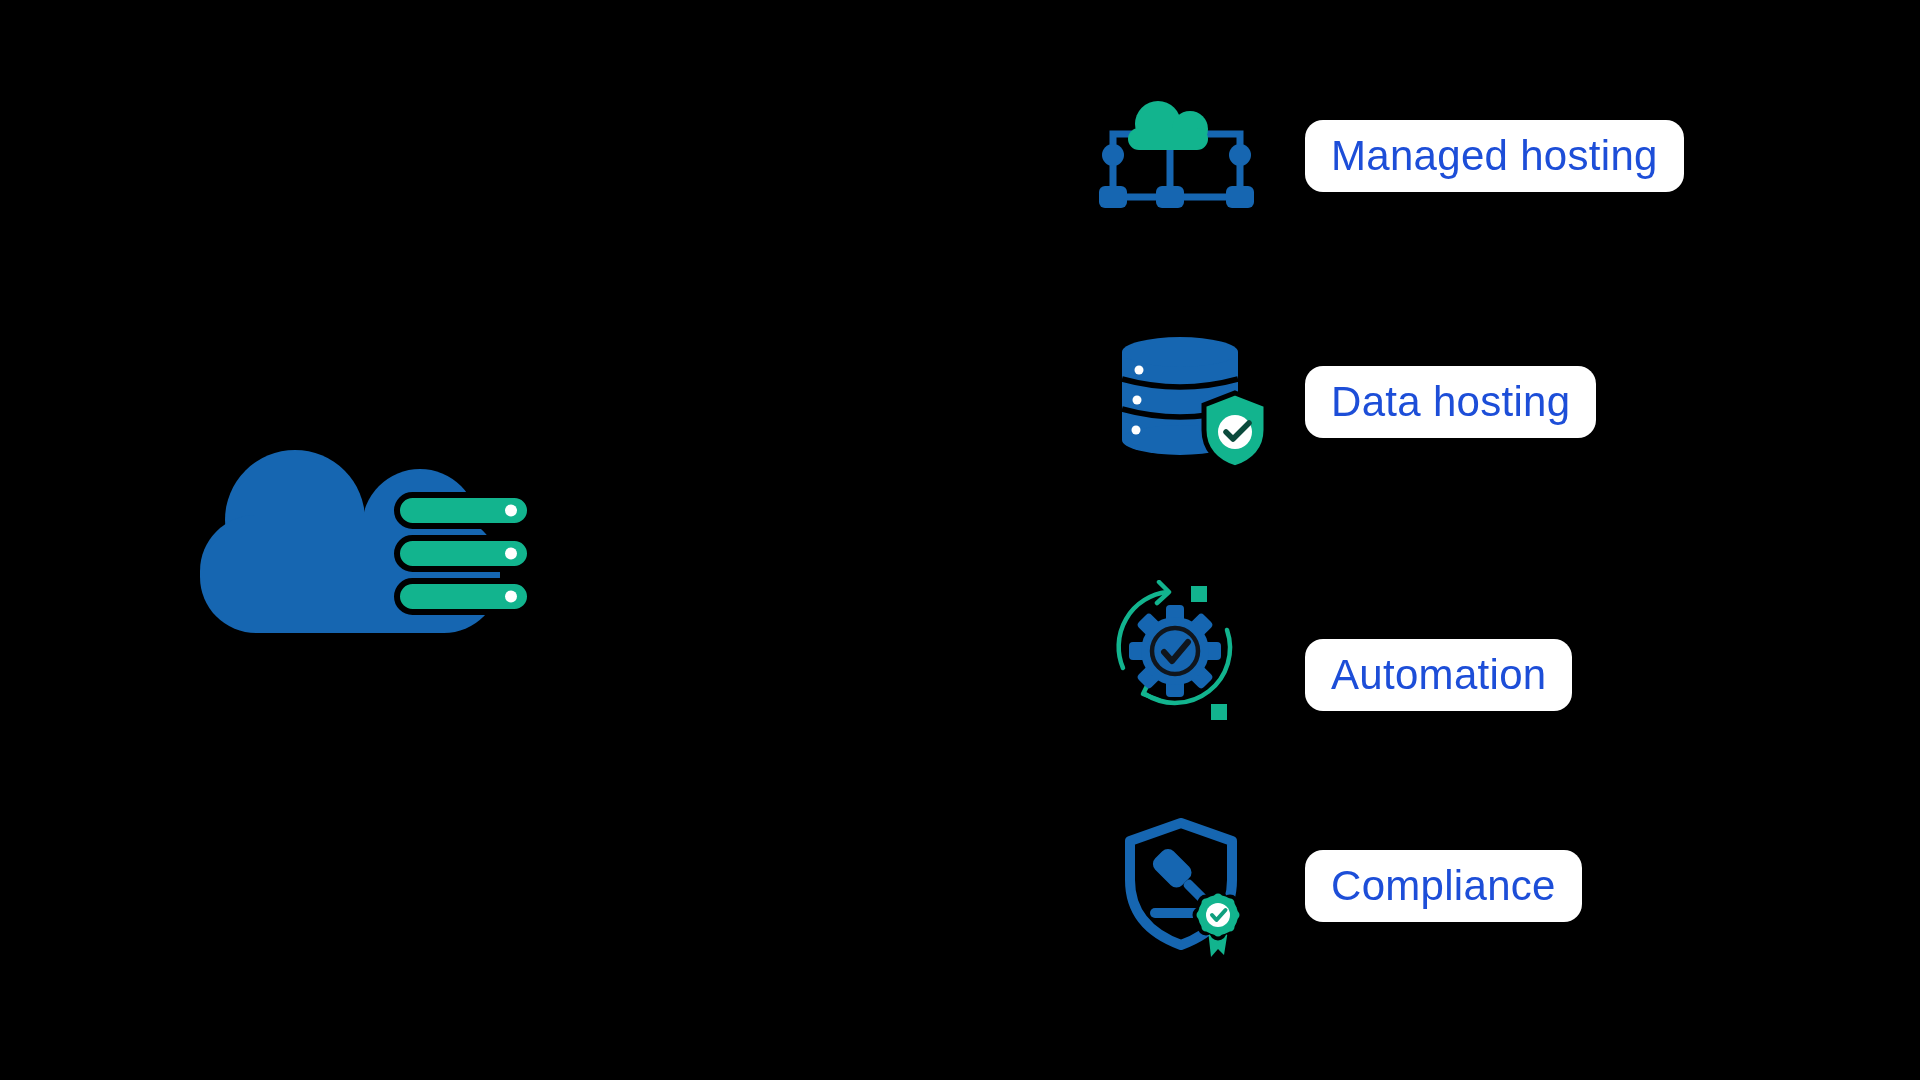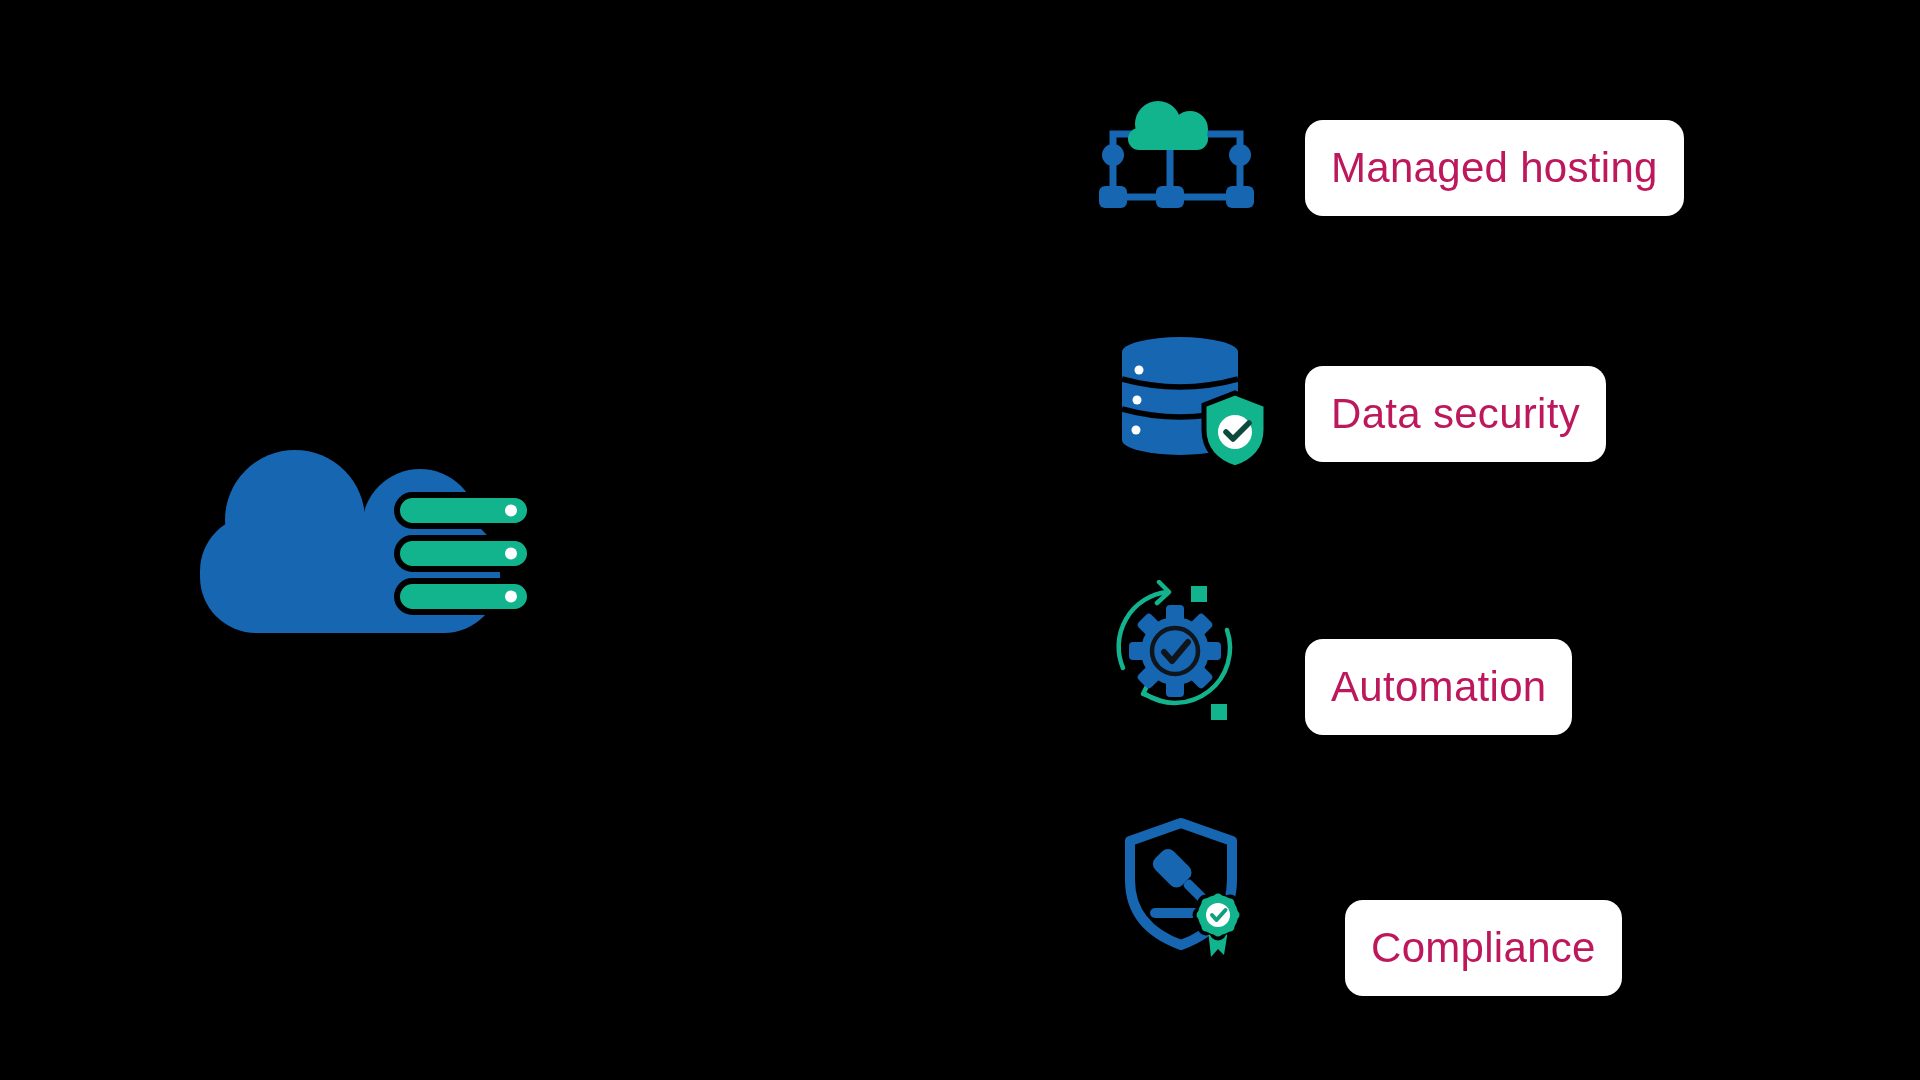--- a/index.html
+++ b/index.html
@@ -29,34 +29,34 @@
   .feature-icon { position: absolute; }
   .icon-hosting    { left: 1098px; top:  98px; width: 160px; height: 120px; }
   .icon-security   { left: 1120px; top: 335px; width: 150px; height: 135px; }
   .icon-automation { left: 1115px; top: 580px; width: 140px; height: 142px; }
   .icon-compliance { left: 1124px; top: 818px; width: 135px; height: 140px; }
 
   .label-pill {
     position: absolute;
     left: 1305px;
     height: 72px;
-    padding: 12px 26px;
+    padding: 0 26px;
     background: #ffffff;
     border-radius: 18px;
     display: inline-flex;
     align-items: center;
     font-size: 42px;
-    color: #be185d;
+    color: #1d4ed8;
     letter-spacing: 0.3px;
     white-space: nowrap;
   }
   .pill-1 { top: 120px; }
   .pill-2 { top: 366px; }
   .pill-3 { top: 615px; margin-top: 24px; }
-  .pill-4 { top: 900px; margin-left: 40px; }
+  .pill-4 { top: 850px; }
 </style>
 </head>
 <body>
 
 <div class="stage">
 
   <svg class="abs hero-icon" viewBox="0 0 345 200" xmlns="http://www.w3.org/2000/svg">
     <g fill="#1666b1">
       <circle cx="100" cy="75" r="70"></circle>
       <circle cx="225" cy="82" r="58"></circle>
@@ -110,21 +110,21 @@
     </g>
     <circle cx="19" cy="35" r="4.5" fill="#ffffff"></circle>
     <circle cx="17" cy="65" r="4.5" fill="#ffffff"></circle>
     <circle cx="16" cy="95" r="4.5" fill="#ffffff"></circle>
     <g>
       <path d="M115 58 L146 70 V95 C146 114 134 127 115 133 C96 127 84 114 84 95 V70 Z" fill="#12b48e" stroke="#000000" stroke-width="5"></path>
       <circle cx="115" cy="97" r="17" fill="#ffffff"></circle>
       <path d="M106 97 l7 7 l16 -16" stroke="#0b4a3c" stroke-width="5.5" fill="none" stroke-linecap="round" stroke-linejoin="round"></path>
     </g>
   </svg>
-  <div class="label-pill pill-2">Data security</div>
+  <div class="label-pill pill-2">Data hosting</div>
 
   <svg class="feature-icon icon-automation" viewBox="0 0 140 142" xmlns="http://www.w3.org/2000/svg">
     <g stroke="#12b48e" stroke-width="4.5" fill="none" stroke-linecap="round" stroke-linejoin="round">
       <path d="M8 88 A55 55 0 0 1 52 12"></path>
       <path d="M44 2 L54 12 L42 23"></path>
       <path d="M112 50 A55 55 0 0 1 30 114"></path>
       <path d="M44 120 L28 114 L35 100"></path>
     </g>
     <rect x="76" y="6" width="16" height="16" fill="#12b48e"></rect>
     <rect x="96" y="124" width="16" height="16" fill="#12b48e"></rect>

